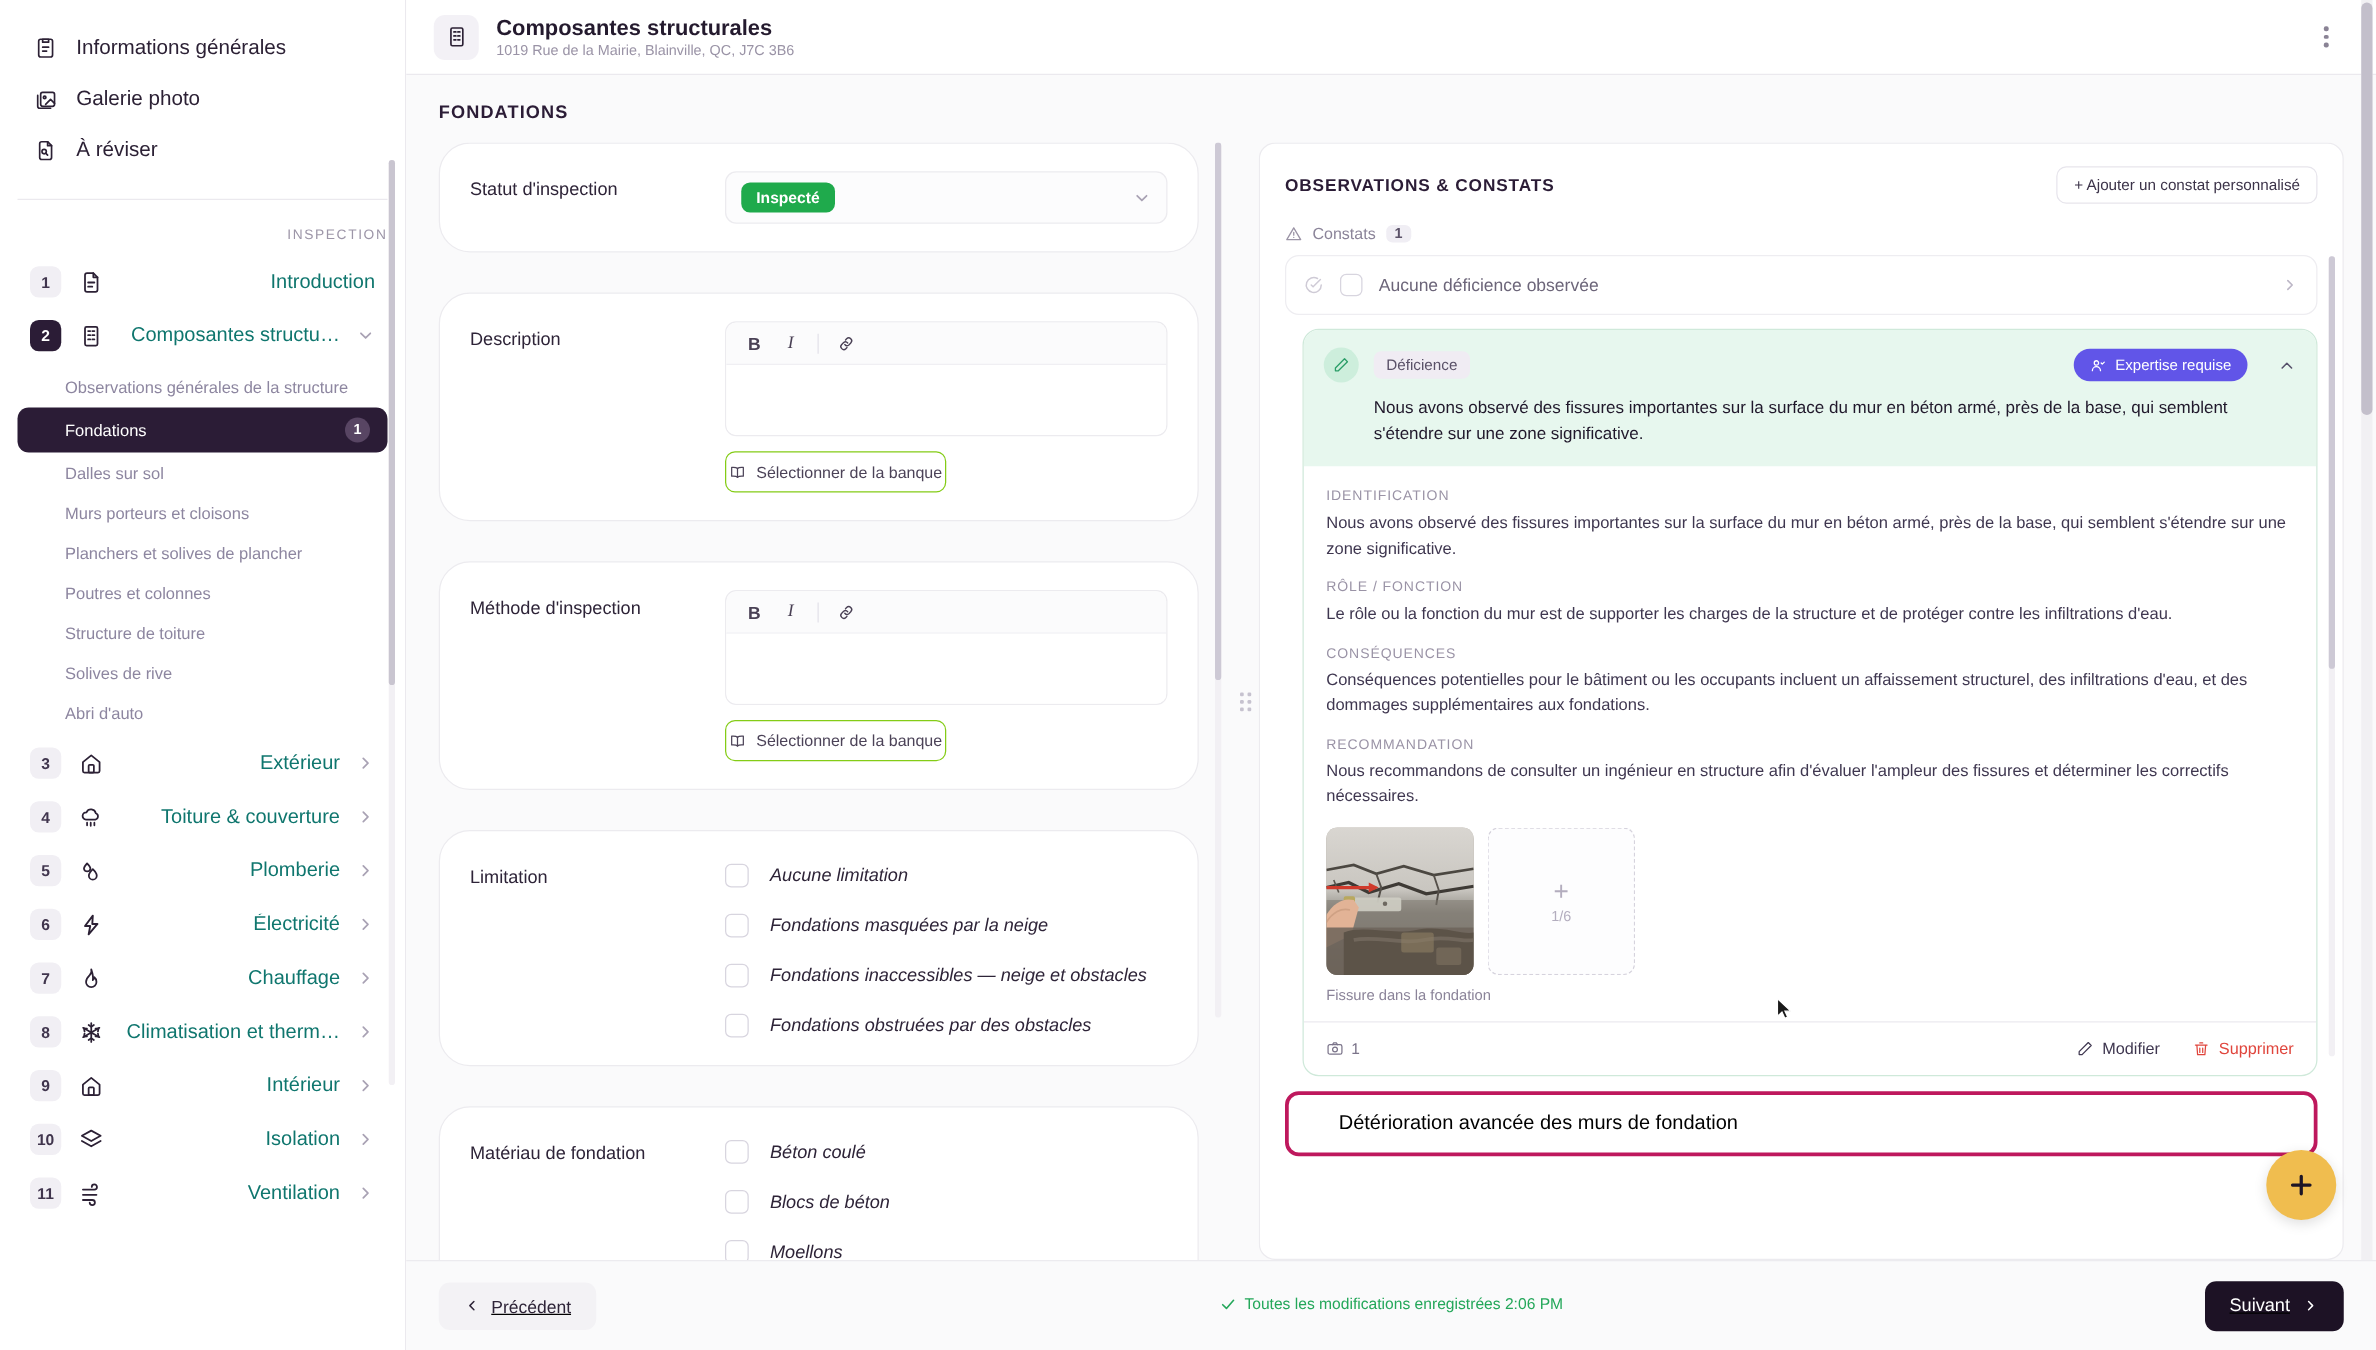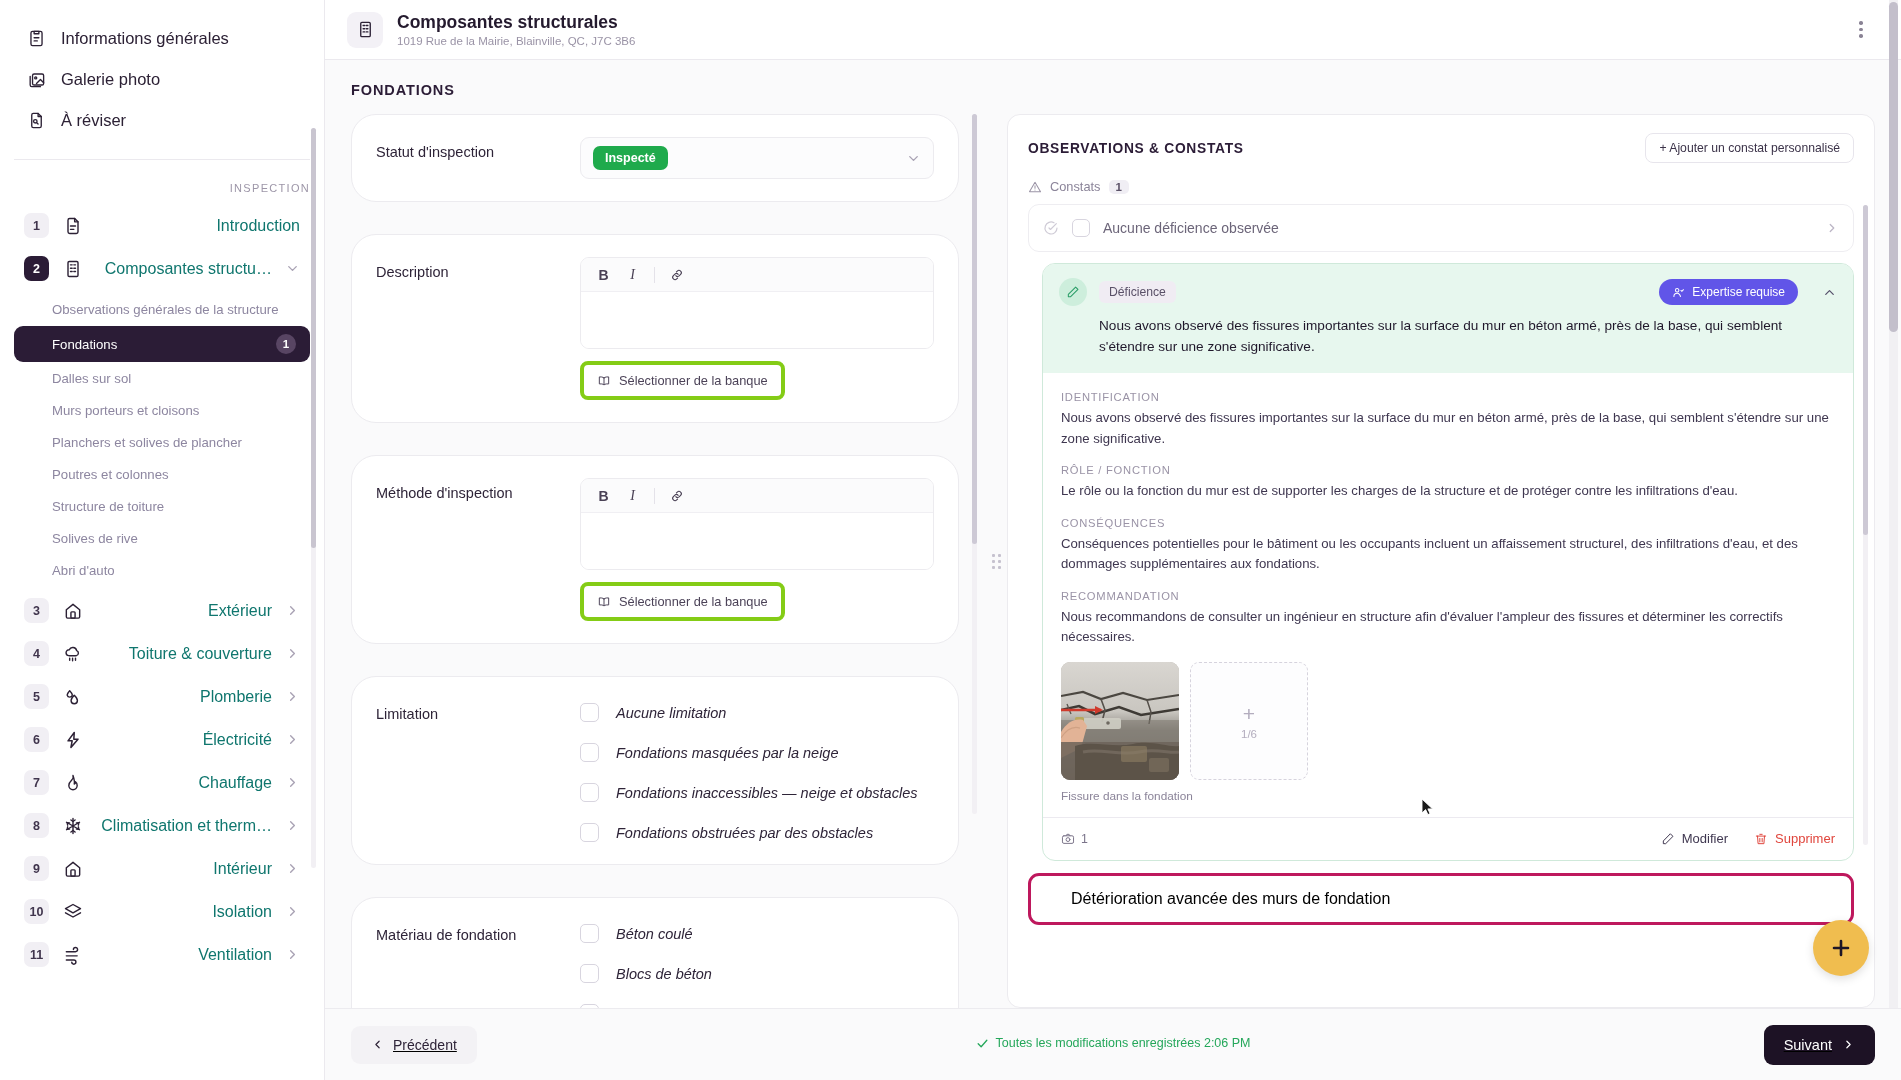--- a/index.html
+++ b/index.html
@@ -118,22 +118,22 @@
   .tb-btn {
     width: 25px; height: 25px; border-radius: 5px; display: flex;
     align-items: center; justify-content: center; cursor: pointer;
     color: #4a4155; font-size: 14px;
   }
   .tb-btn svg { width: 14px; height: 14px; display: block; }
   .tb-sep { width: 1px; height: 16px; background: #e4e2e9; margin: 0 5px; }
   .editor-area { height: 56px; background: #fff; }
   .bank-btn {
     margin-top: 12px; display: inline-flex; align-items: center; gap: 8px;
-    border: 4px solid #84cc16; border-radius: 8px; background: #fff;
-    padding: 8px 13px; font-size: 12.8px; color: #4c4358; cursor: pointer;
+    border: 1px solid #84cc16; border-radius: 8px; background: #fff;
+    padding: 8px 2px; font-size: 12.8px; color: #4c4358; cursor: pointer;
   }
   .bank-btn svg { width: 14px; height: 14px; display: block; color: #4c4358; }
   .checks { display: flex; flex-direction: column; gap: 21px; padding-top: 4px; }
   .check-row { display: flex; align-items: center; gap: 17px; cursor: pointer; font-style: italic; }
   .cbox {
     width: 19px; height: 19px; flex: 0 0 19px; border: 1.6px solid #d8d5df;
     border-radius: 5px; background: #fff;
   }
   .check-lbl { font-size: 14.5px; color: #2e2438; }
 

